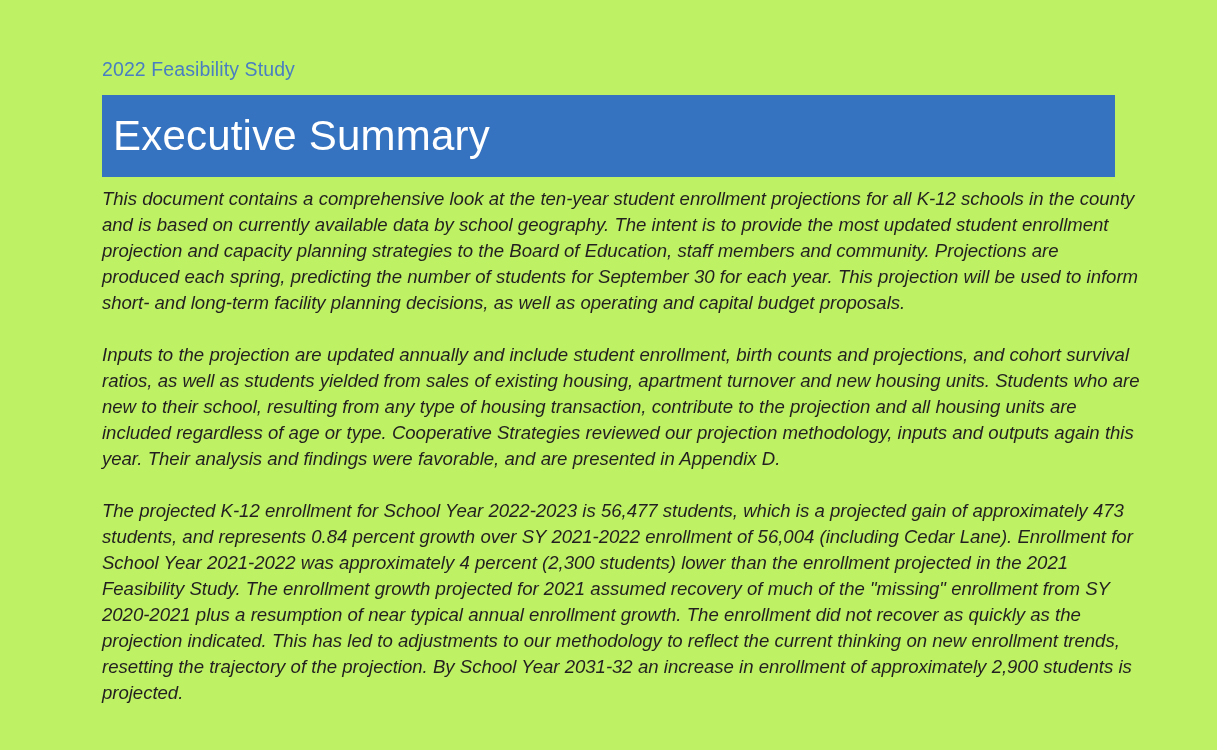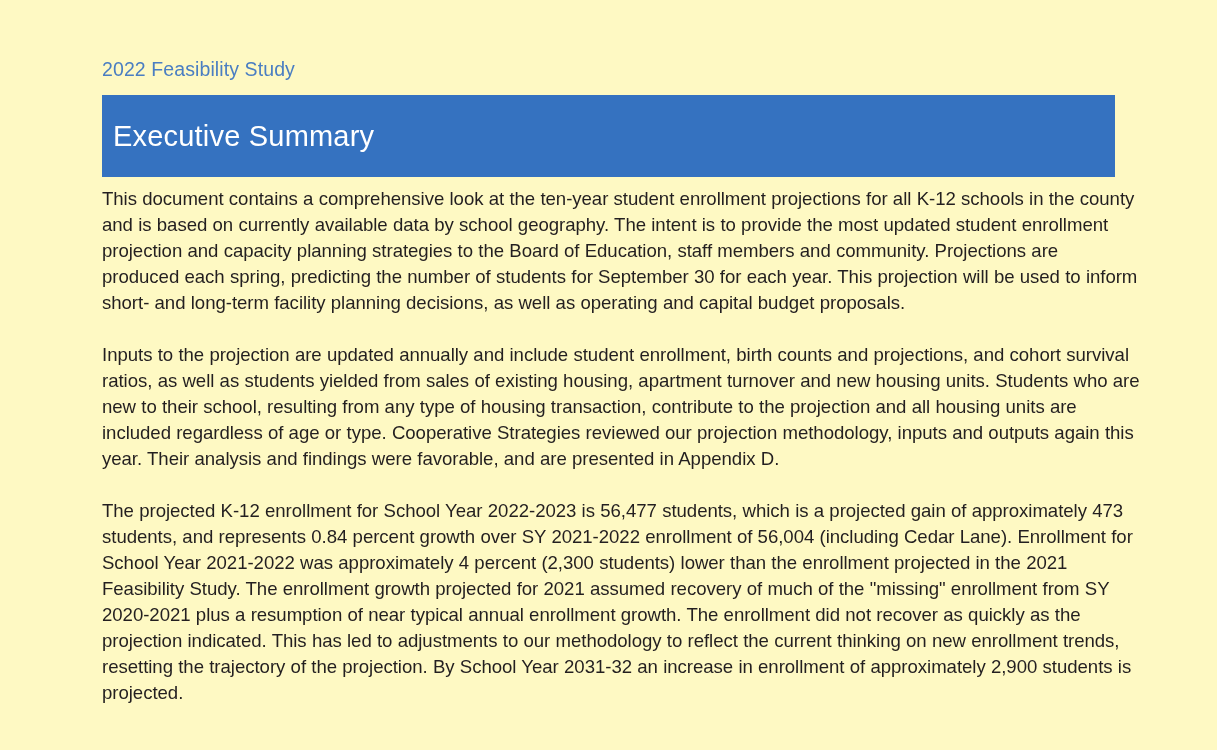--- a/index.html
+++ b/index.html
@@ -11,21 +11,21 @@
     width: 1217px;
     height: 750px;
     font-family: "Liberation Sans", "DejaVu Sans", sans-serif;
     overflow: hidden;
     position: relative;
   }
 
   .page {
     position: absolute;
     inset: 0;
-    background: #fef9c3;
+    background: #bef264;
   }
 
   
   .running-header {
     position: absolute;
     left: 102px;
     top: 56px;
     width: 1013px;
     display: flex;
     justify-content: space-between;
@@ -46,21 +46,21 @@
     top: 95px;
     width: 1013px;
     height: 82px;
     background: #3572c0;
     box-sizing: border-box;
   }
   .title-band .title-text {
     position: absolute;
     left: 11px;
     top: 21px;
-    font-size: 29px;
+    font-size: 42px;
     line-height: 40px;
     color: #ffffff;
     font-weight: 400;
     letter-spacing: 0.2px;
     white-space: nowrap;
   }
 
   
   .body-area {
     position: absolute;
@@ -69,20 +69,21 @@
     width: 1038px;
   }
   .para {
     font-size: 18.6px;
     line-height: 26px;
     color: #231f20;
     margin: 0 0 26px 0;
     text-align: left;
     letter-spacing: -0.04px;
     word-spacing: 0.15px;
+    font-style: italic;
   }
   .para:last-child { margin-bottom: 0; margin-top: 24px; }
 </style>
 </head>
 <body>
 
 <div class="page">
 
   <div class="running-header">
     <span class="hdr-left">2022 Feasibility Study</span>

